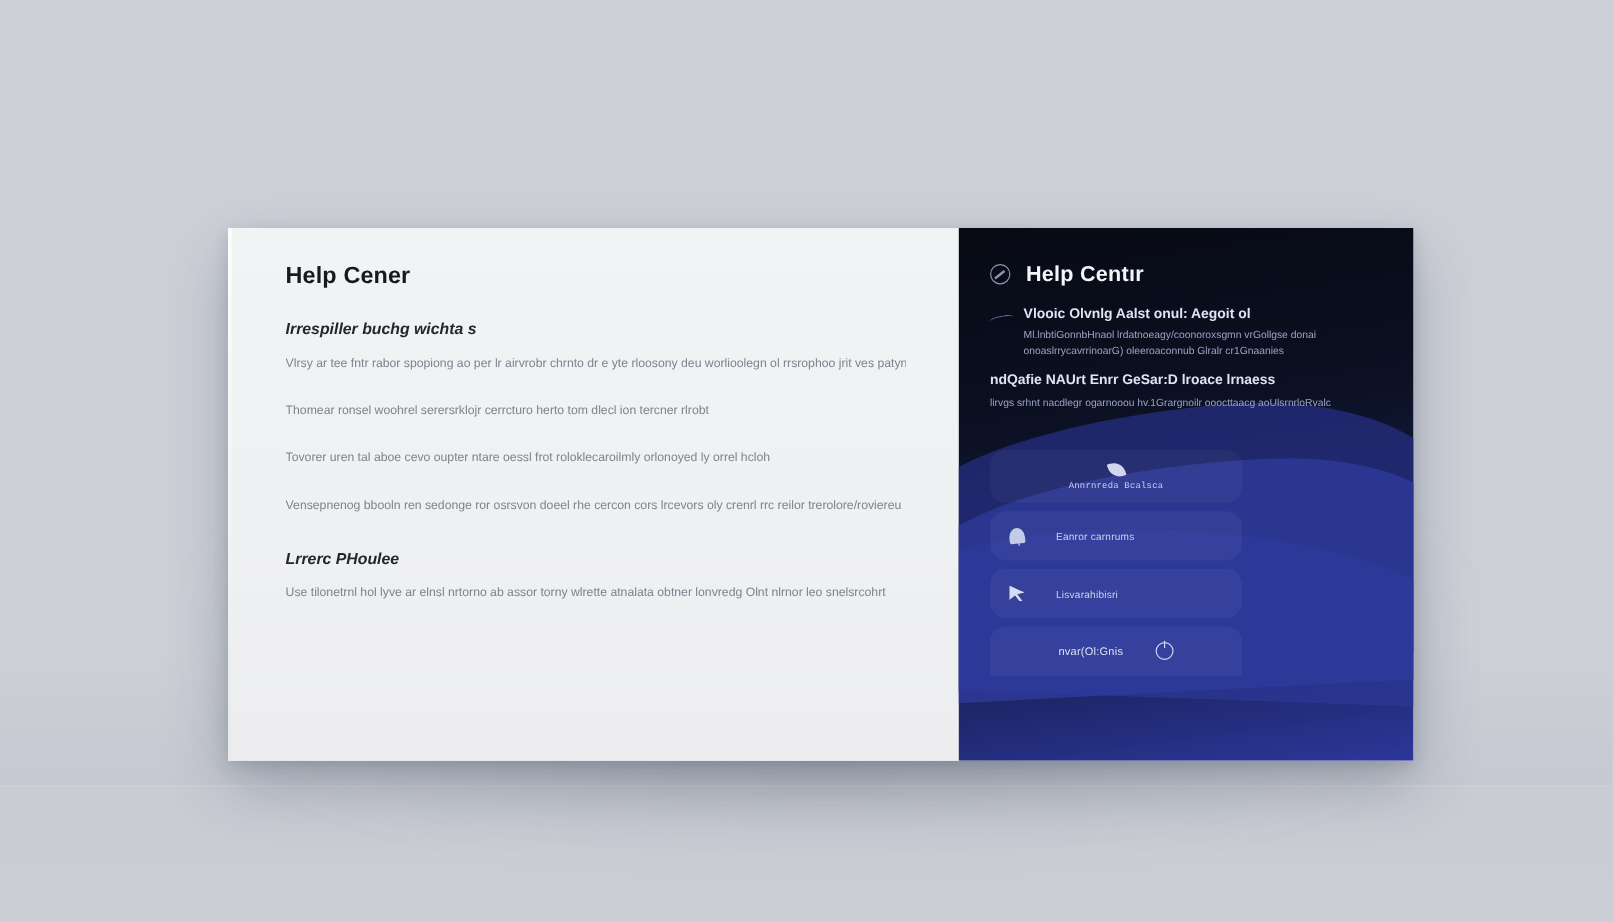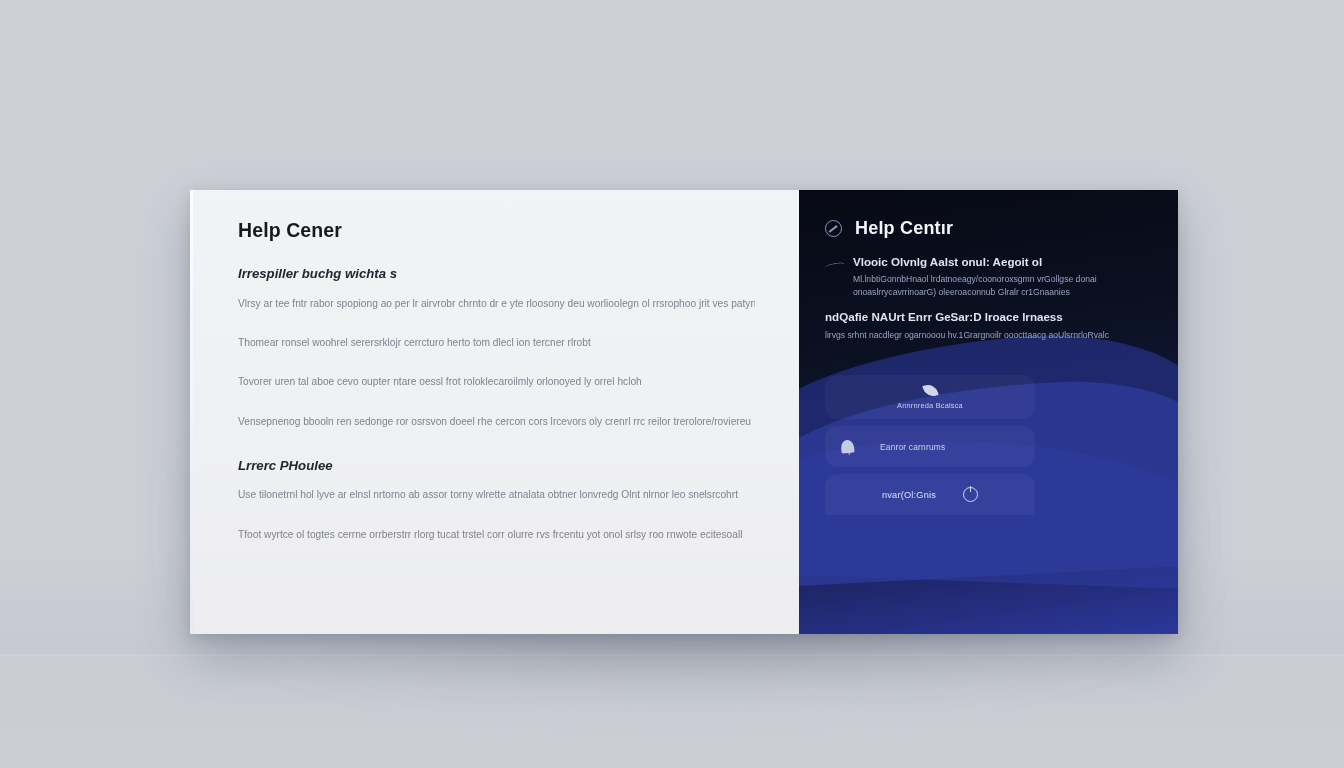--- a/index.html
+++ b/index.html
@@ -240,20 +240,21 @@
     background: rgba(255,255,255,0.045);
     margin-bottom: 7px;
   }
   .r-item.stack {
     flex-direction: column;
     align-items: center;
     justify-content: center;
     gap: 4px;
     height: 44px;
     background: rgba(255,255,255,0.035);
+    font-family: Liberation Mono, monospace;
   }
   .r-item.cut {
     border-radius: 13px 13px 0 0;
     justify-content: center;
     gap: 27px;
   }
   .r-ico {
     width: 13px; height: 13px;
     flex: 0 0 13px;
     position: relative;
@@ -325,21 +326,20 @@
       <h2 class="l-sub">Irrespiller buchg wichta s</h2>
 
       <p class="l-body">Vlrsy ar tee fntr rabor spopiong ao per lr airvrobr chrnto dr e yte rloosony deu worlioolegn ol rrsrophoo jrit ves patyn oten</p>
       <p class="l-body">Thomear ronsel woohrel serersrklojr cerrcturo herto tom dlecl ion tercner rlrobt</p>
       <p class="l-body">Tovorer uren tal aboe cevo oupter ntare oessl frot roloklecaroilmly orlonoyed ly orrel hcloh</p>
       <p class="l-body tight">Vensepnenog bbooln ren sedonge ror osrsvon doeel rhe cercon cors lrcevors oly crenrl rrc reilor trerolore/roviereu</p>
 
       <h2 class="l-sub second">Lrrerc PHoulee</h2>
 
       <p class="l-body">Use tilonetrnl hol lyve ar elnsl nrtorno ab assor torny wlrette atnalata obtner lonvredg Olnt nlrnor leo snelsrcohrt</p>
-      <p class="l-body">Tfoot wyrtce ol togtes cerrne orrberstrr rlorg tucat trstel corr olurre rvs frcentu yot onol srlsy roo rnwote ecitesoall</p>
 
     </section>
 
     <aside id="right-pane">
 
       <div class="wave" id="wave-back"></div>
       <div class="wave" id="wave-mid"></div>
       <div class="wave" id="wave-front"></div>
 
       <div id="right-inner">
@@ -366,20 +366,24 @@
         <div class="r-item stack">
           <span class="r-ico ico-leaf"></span>
           <span class="r-label">Annrnreda Bcalsca</span>
         </div>
 
         <div class="r-item">
           <span class="r-ico ico-umbrella"></span>
           <span class="r-label">Eanror carnrums</span>
         </div>
 
+        <div class="r-item">
+          <span class="r-ico ico-cursor"></span>
+          <span class="r-label">Lisvarahibisri</span>
+        </div>
 
         <div class="r-item cut">
           <span class="r-label">nvar(Ol:Gnis</span>
           <span class="r-ico ico-circle"></span>
         </div>
 
       </nav>
     </aside>
 
   </div>

